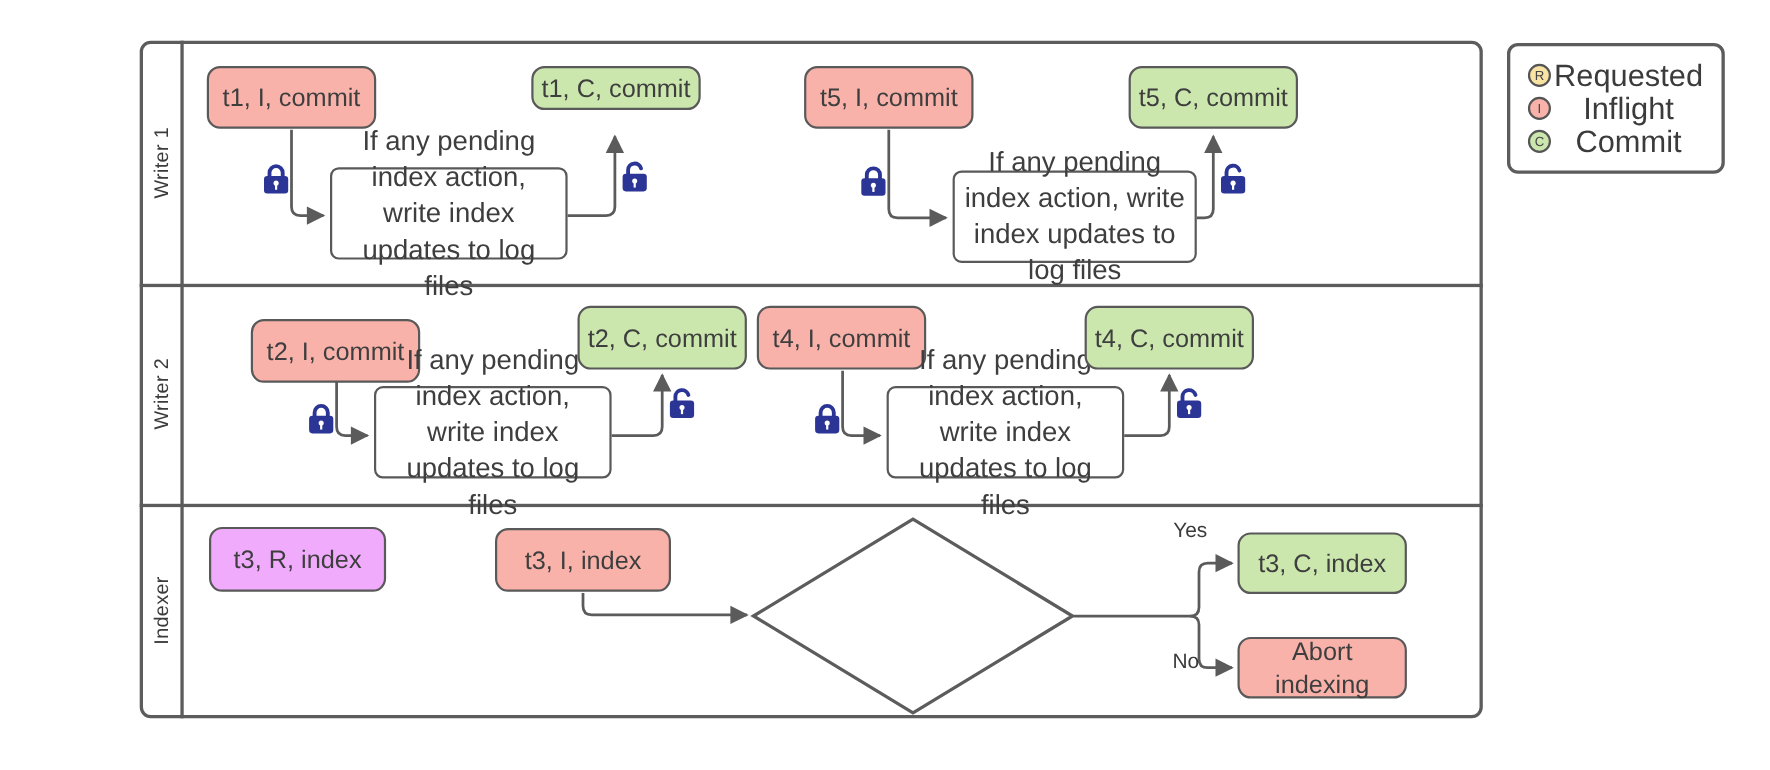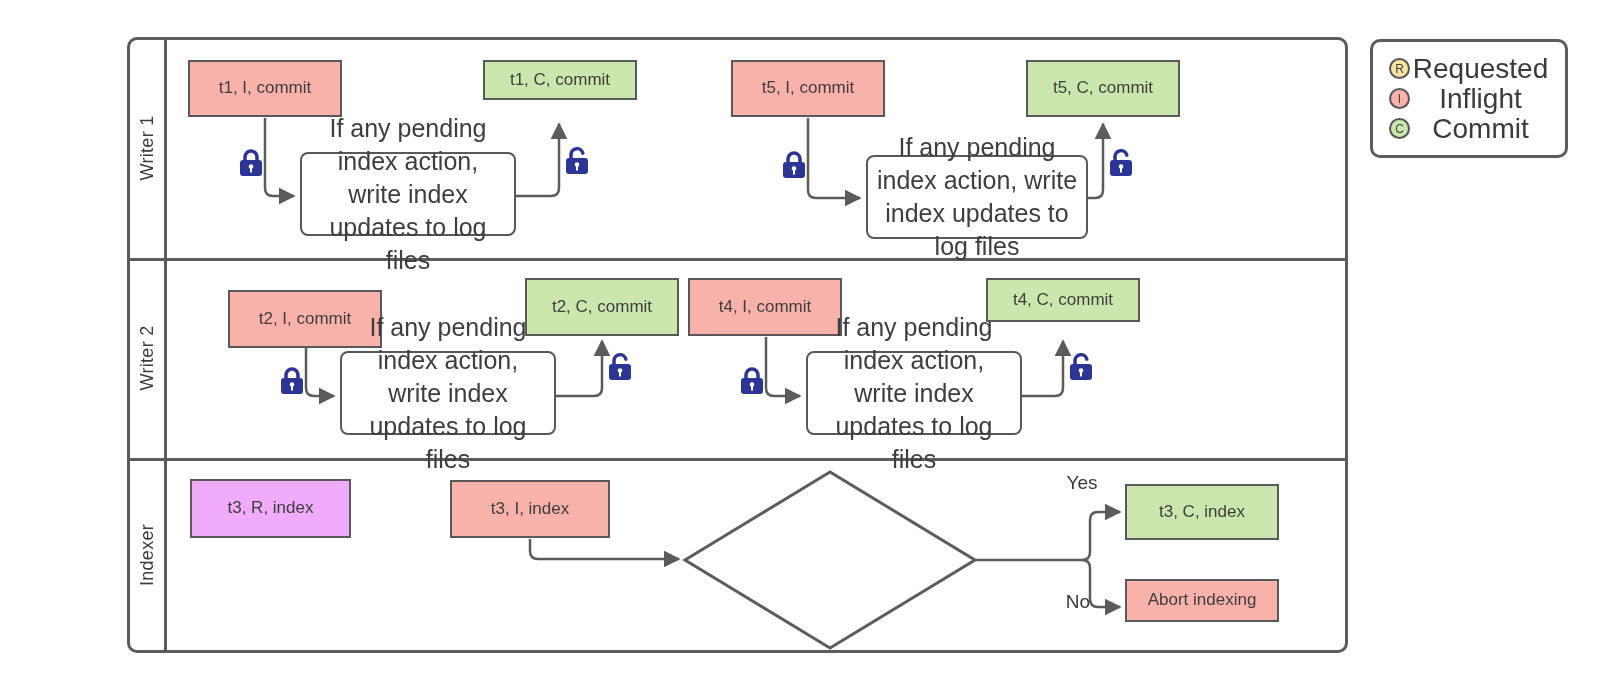--- a/index.html
+++ b/index.html
@@ -4,23 +4,23 @@
 <style>
   html,body{margin:0;padding:0;background:#ffffff;}
   .canvas{position:relative;width:1609px;height:700px;background:#ffffff;overflow:hidden;
           font-family:"Liberation Sans", sans-serif;color:#3e3e3e;}
   .pool{position:absolute;left:127px;top:37px;width:1221px;height:616px;
         border:3px solid #5c5c5c;border-radius:10px;box-sizing:border-box;background:#fff;}
   .lane-divider{position:absolute;left:127px;width:1221px;height:3px;background:#5c5c5c;}
   .lane-col-divider{position:absolute;left:164px;top:37px;width:3px;height:616px;background:#5c5c5c;}
   .lane-label{position:absolute;transform:translate(-50%,-50%) rotate(-90deg);
               font-size:18px;color:#3b3b3b;white-space:nowrap;letter-spacing:.3px;}
-  .node{position:absolute;box-sizing:border-box;border:2.5px solid #595959;border-radius:0;
+  .node{position:absolute;box-sizing:border-box;border:2.5px solid #595959;border-radius:12px;
         display:flex;align-items:center;justify-content:center;text-align:center;
-        font-size:17px;color:#3e3e3e;line-height:1.32;padding:2px 6px;}
+        font-size:23px;color:#3e3e3e;line-height:1.32;padding:2px 6px;}
   .pink{background:#f8b2aa;}
   .green{background:#cbe7ad;}
   .yellow{background:#f0abfc;}
   .white{background:#ffffff;border-radius:8px;font-size:25px;}
   .diamond-text{position:absolute;left:705px;top:521px;width:250px;text-align:center;
                 font-size:18.5px;line-height:1.35;color:#3e3e3e;}
   .branch-label{position:absolute;font-size:19px;color:#3b3b3b;width:60px;text-align:center;}
   .legend{position:absolute;left:1370px;top:39px;width:198px;height:119px;box-sizing:border-box;
           border:3px solid #5c5c5c;border-radius:10px;background:#fff;
           display:flex;flex-direction:column;justify-content:center;padding:6px 14px 6px 16px;gap:4px;}
@@ -128,28 +128,28 @@
   <div class="node green" style="left:483px;top:60px;width:154px;height:40px;">t1, C, commit</div>
   <div class="node pink" style="left:731px;top:60px;width:154px;height:57px;">t5, I, commit</div>
   <div class="node white" style="left:866px;top:155px;width:222px;height:84px;">If any pending index action, write index updates to log files</div>
   <div class="node green" style="left:1026px;top:60px;width:154px;height:57px;">t5, C, commit</div>
 
   <div class="node pink" style="left:228px;top:278px;width:154px;height:58px;margin-top:12px;">t2, I, commit</div>
   <div class="node white" style="left:340px;top:351px;width:216px;height:84px;">If any pending index action, write index updates to log files</div>
   <div class="node green" style="left:525px;top:278px;width:154px;height:58px;">t2, C, commit</div>
   <div class="node pink" style="left:688px;top:278px;width:154px;height:58px;">t4, I, commit</div>
   <div class="node white" style="left:806px;top:351px;width:216px;height:84px;">If any pending index action, write index updates to log files</div>
-  <div class="node green" style="left:986px;top:278px;width:154px;height:44px;">t4, C, commit</div>
+  <div class="node green" style="left:986px;top:278px;width:154px;height:58px;">t4, C, commit</div>
 
   <div class="node yellow" style="left:190px;top:479px;width:161px;height:59px;">t3, R, index</div>
   <div class="node pink" style="left:450px;top:480px;width:160px;height:58px;">t3, I, index</div>
   <div class="branch-label" style="left:1052px;top:472px;">Yes</div>
   <div class="branch-label" style="left:1048px;top:591px;">No</div>
   <div class="node green" style="left:1125px;top:484px;width:154px;height:56px;">t3, C, index</div>
-  <div class="node pink" style="left:1125px;top:579px;width:154px;height:43px;">Abort indexing</div>
+  <div class="node pink" style="left:1125px;top:579px;width:154px;height:56px;">Abort indexing</div>
 
   <div class="legend">
     <div class="legend-row">
       <span class="legend-badge" style="background:#f9e3a3;">R</span>
       <span class="legend-label">Requested</span>
     </div>
     <div class="legend-row">
       <span class="legend-badge" style="background:#f8b2aa;">I</span>
       <span class="legend-label">Inflight</span>
     </div>

